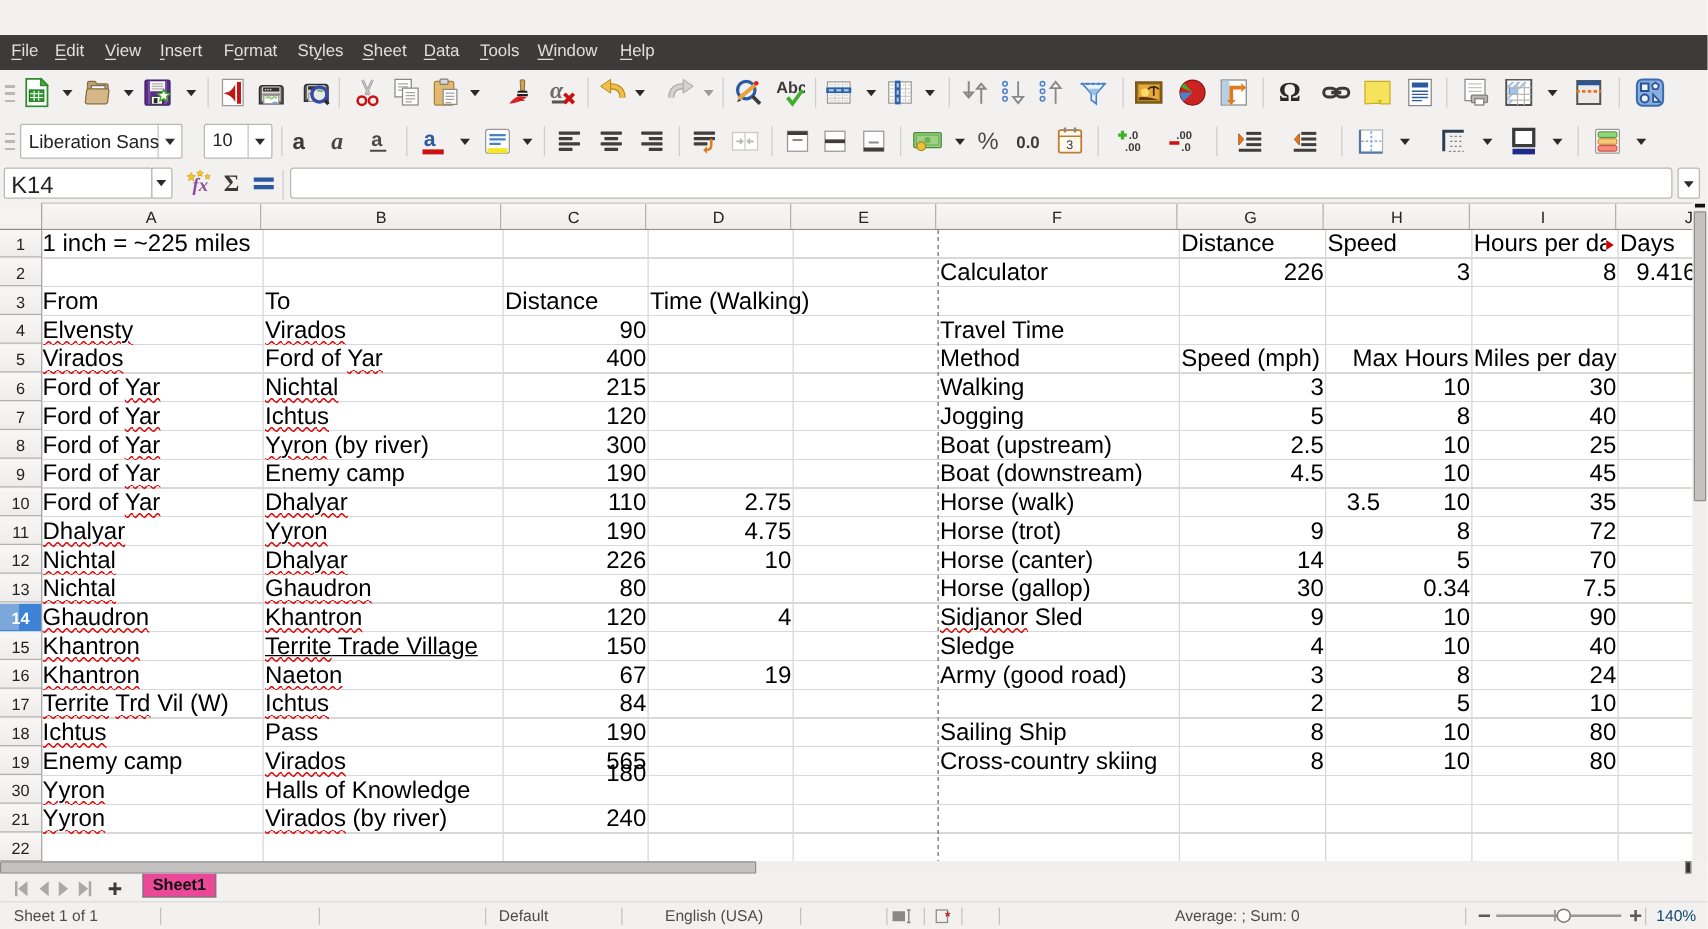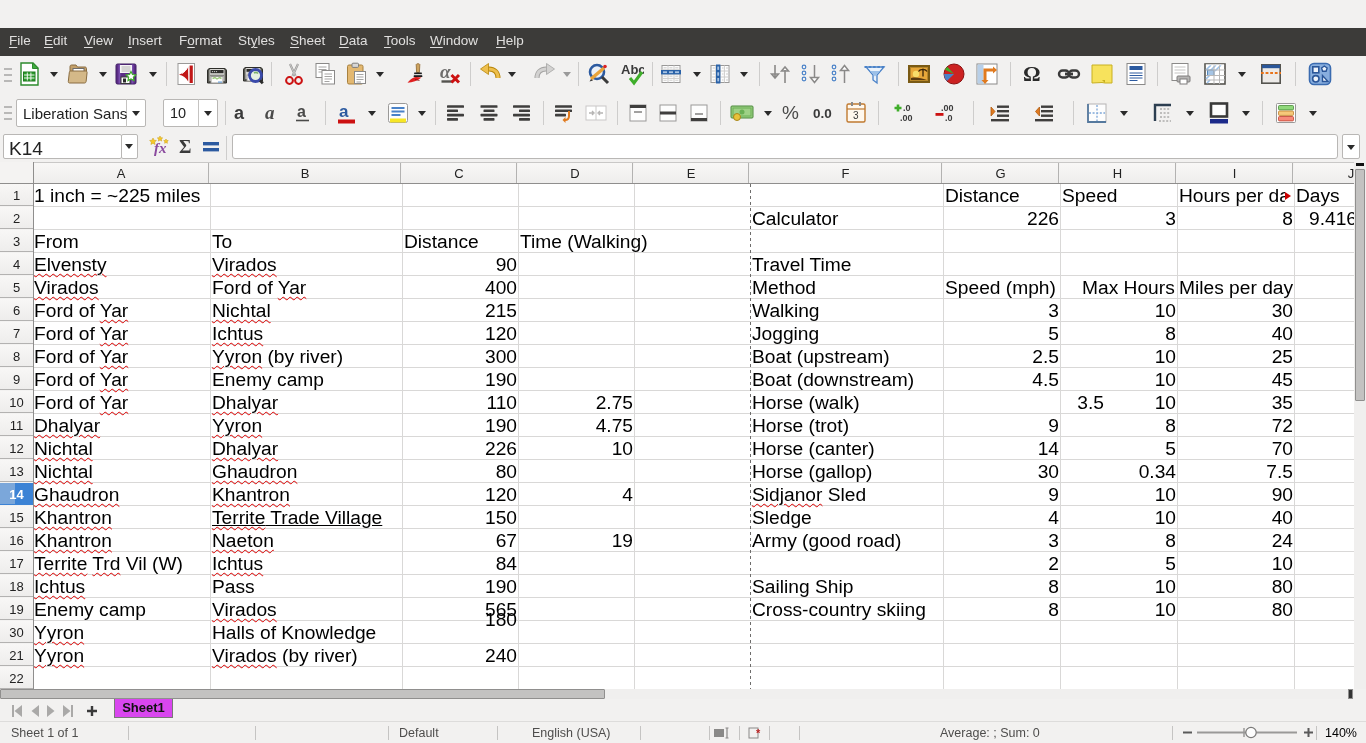--- a/index.html
+++ b/index.html
@@ -77,21 +77,21 @@
 #hscroll { position:absolute; left:0; top:689px; width:1354px; height:10px;
   background:#f0efee; }
 #hthumb { position:absolute; left:0px; top:0px; width:605px; height:10px;
   background:#c3c2c1; border:1px solid #908f8e; border-radius:1px; }
 #hsplit { position:absolute; left:1348px; top:0px; width:5px; height:10px;
   background:#333; border:1px solid #908f8e; }
 
 #tabbar { position:absolute; left:0; top:699px; width:100%; height:22px;
   background:#f2f1f0; }
 #sheettab { position:absolute; left:114px; top:0px; width:59px; height:19px;
-  background:#d946ef; border:1px solid #7a7978; border-top:none; text-align:center;
+  background:#ec4899; border:1px solid #7a7978; border-top:none; text-align:center;
   font-size:13px; font-weight:bold; color:#111; line-height:18px; }
 
 #statusbar { position:absolute; left:0; top:721px; width:100%; height:22px;
   background:#f2f1f0; border-top:1px solid #dddcdb; font-size:12.5px; color:#4e4d4c; }
 .sbsep { position:absolute; top:4px; width:1px; height:14px; background:#c5c4c3; }
 </style></head>
 <body>
 <div id="app">
   <div id="menubar">
     <div class="menuitem" style="left:9px"><u>F</u>ile</div>
@@ -728,15 +728,15 @@
         <text x="43" y="11" font-size="11" font-weight="bold" fill="#b22">*</text>
       </svg>
     <svg class="abs" style="left:1180px;top:1px" width="135" height="20" viewBox="0 0 135 20">
         <path d="M3 9.5h9" stroke="#5a5a5a" stroke-width="2"></path>
         <path d="M17 9.5h100" stroke="#9a9998" stroke-width="2"></path>
         <path d="M64 5v9" stroke="#9a9998" stroke-width="1.5"></path>
         <circle cx="71" cy="9.5" r="5.2" fill="#fdfdfd" stroke="#7a7978" stroke-width="1.2"></circle>
         <path d="M124 9.5h9M128.5 5v9" stroke="#5a5a5a" stroke-width="2"></path>
       </svg>
     <div class="sbsep" style="left:1316px"></div>
-    <div style="position:absolute;left:1325px;top:4px;color:#000000">140%</div>
+    <div style="position:absolute;left:1325px;top:4px;color:#0c4a6e">140%</div>
   </div>
 </div>
 
 </body></html>

